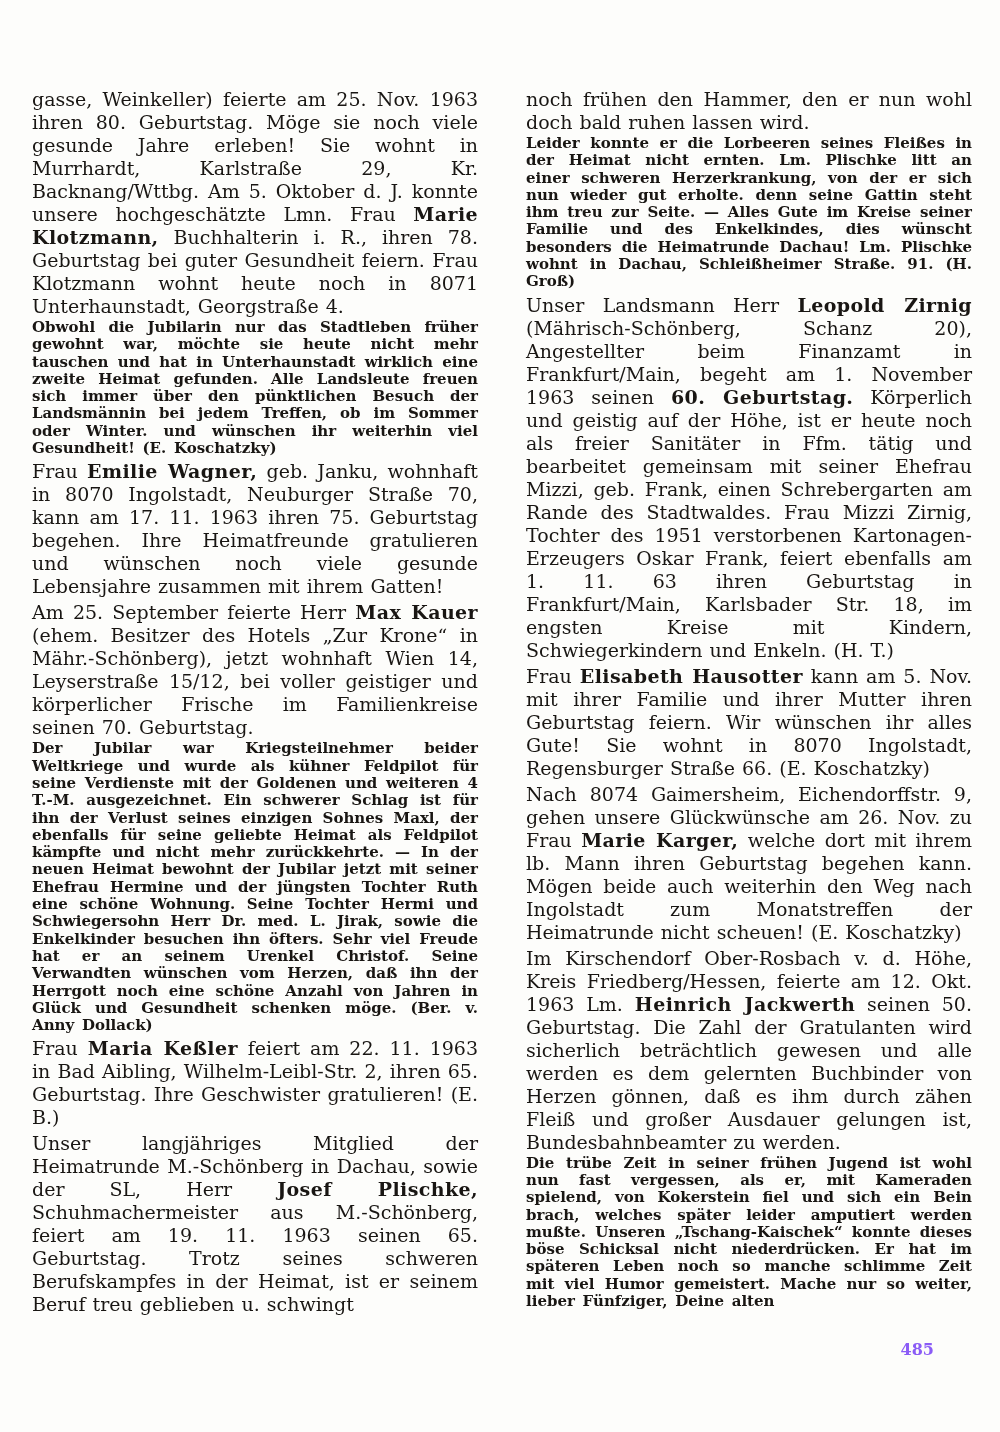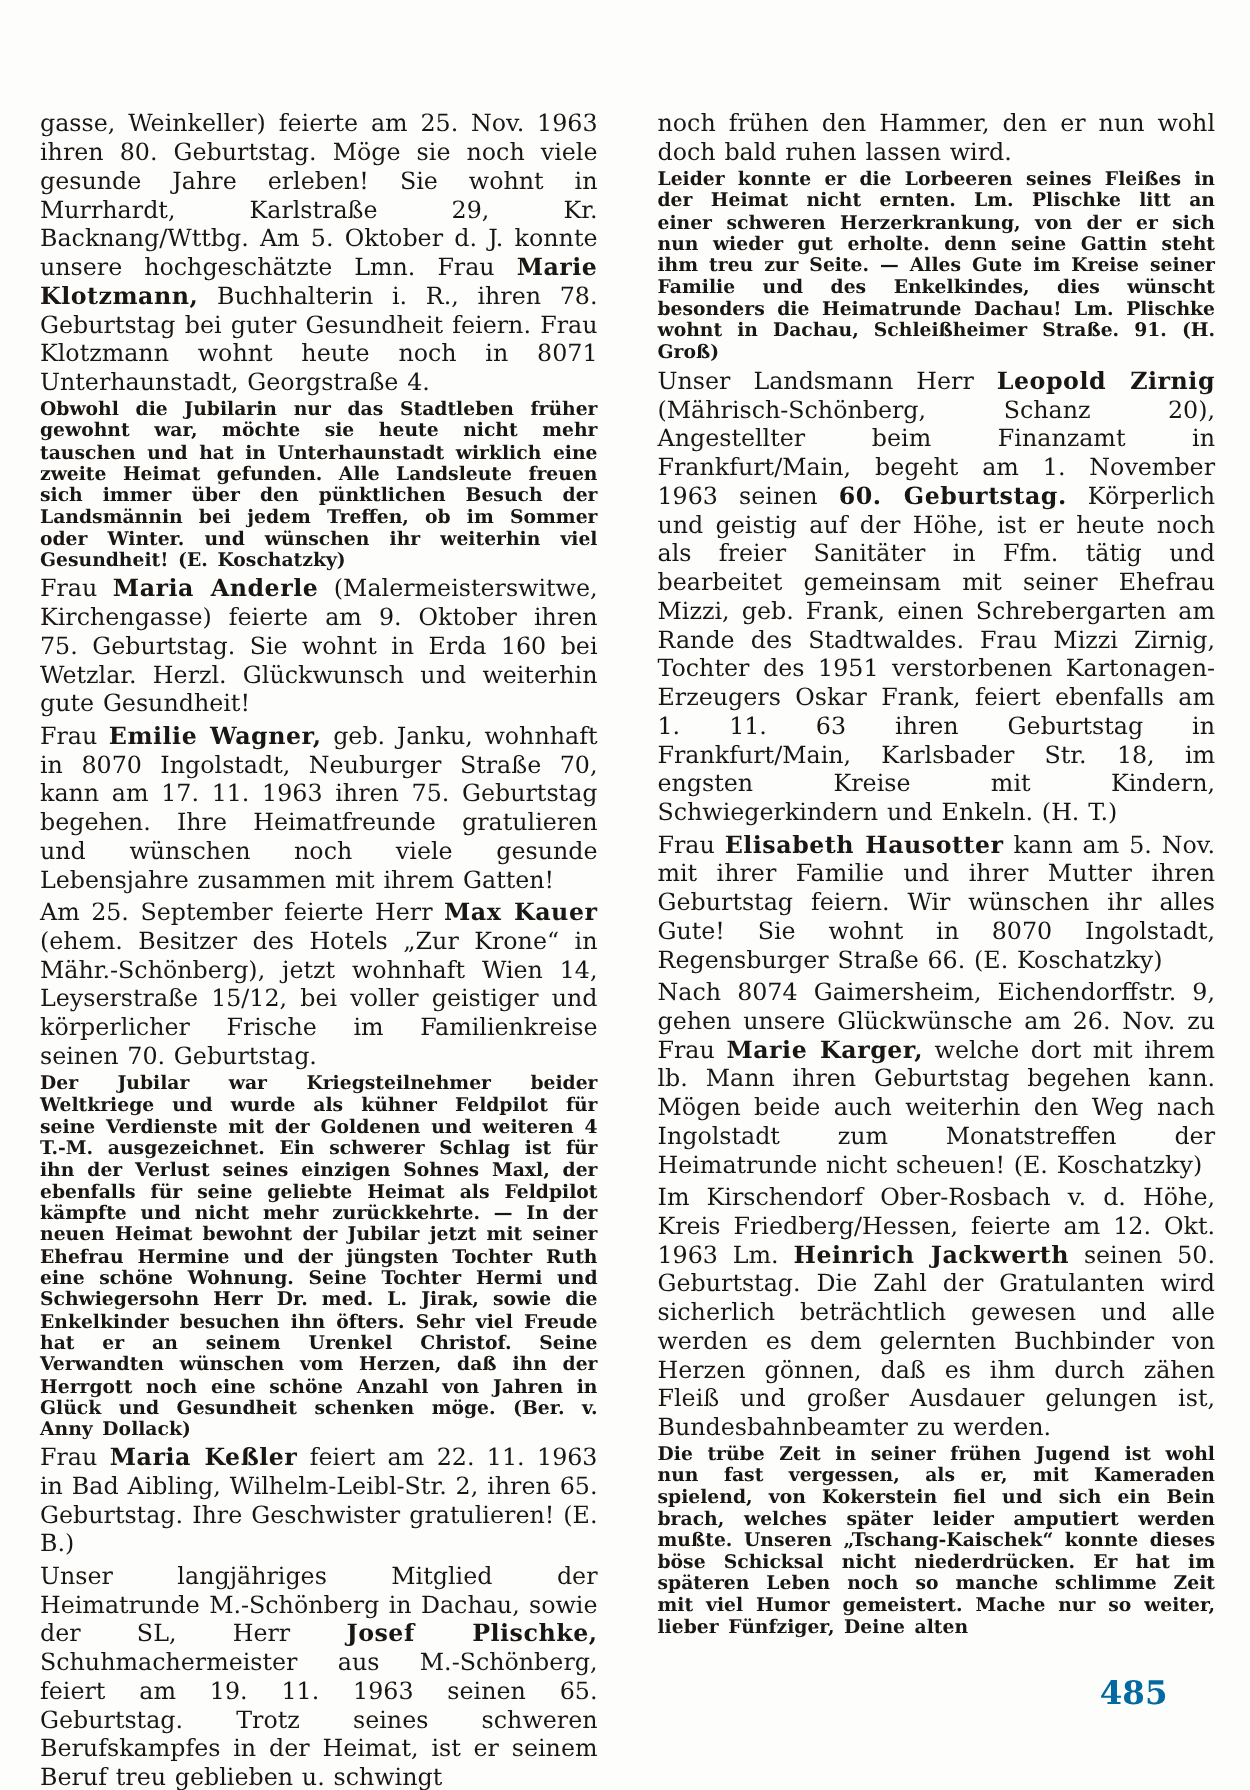--- a/index.html
+++ b/index.html
@@ -47,35 +47,34 @@
   }
   p:first-child { margin-top: 0; }
   span.b {
     font-weight: 700;
     letter-spacing: 0.4px;
   }
   .page-number {
     position: absolute;
     right: 66px;
     top: 1340px;
-    font-size: 26px;
+    font-size: 16px;
     font-weight: 700;
     font-family: "DejaVu Serif", serif;
-    color: #0369a1;
+    color: #8b5cf6;
   }
 </style>
 </head>
 <body>
 
 <div class="page">
   <div class="columns">
     <div class="col">
         <p class="body"><span>gasse, Weinkeller) feierte am 25. Nov. 1963 ihren 80. Geburtstag. Möge sie noch viele gesunde Jahre erleben! Sie wohnt in Murrhardt, Karlstraße 29, Kr. Backnang/Wttbg. Am 5. Oktober d. J. konnte unsere hochgeschätzte Lmn. Frau </span><span class="b">Marie Klotzmann,</span><span> Buchhalterin i. R., ihren 78. Geburtstag bei guter Gesundheit feiern. Frau Klotzmann wohnt heute noch in 8071 Unterhaunstadt, Georgstraße 4.</span></p>
         <p class="petit"><span>Obwohl die Jubilarin nur das Stadtleben früher gewohnt war, möchte sie heute nicht mehr tauschen und hat in Unterhaunstadt wirklich eine zweite Heimat gefunden. Alle Landsleute freuen sich immer über den pünktlichen Besuch der Landsmännin bei jedem Treffen, ob im Sommer oder Winter. und wünschen ihr weiterhin viel Gesundheit! (E. Koschatzky)</span></p>
-        <p class="body"><span>Frau </span><span class="b">Maria Anderle</span><span> (Malermeisterswitwe, Kirchengasse) feierte am 9. Oktober ihren 75. Geburtstag. Sie wohnt in Erda 160 bei Wetzlar. Herzl. Glückwunsch und weiterhin gute Gesundheit!</span></p>
         <p class="body"><span>Frau </span><span class="b">Emilie Wagner,</span><span> geb. Janku, wohnhaft in 8070 Ingolstadt, Neuburger Straße 70, kann am 17. 11. 1963 ihren 75. Geburtstag begehen. Ihre Heimatfreunde gratulieren und wünschen noch viele gesunde Lebensjahre zusammen mit ihrem Gatten!</span></p>
         <p class="body"><span>Am 25. September feierte Herr </span><span class="b">Max Kauer</span><span> (ehem. Besitzer des Hotels „Zur Krone“ in Mähr.-Schönberg), jetzt wohnhaft Wien 14, Leyserstraße 15/12, bei voller geistiger und körperlicher Frische im Familienkreise seinen 70. Geburtstag.</span></p>
         <p class="petit"><span>Der Jubilar war Kriegsteilnehmer beider Weltkriege und wurde als kühner Feldpilot für seine Verdienste mit der Goldenen und weiteren 4 T.-M. ausgezeichnet. Ein schwerer Schlag ist für ihn der Verlust seines einzigen Sohnes Maxl, der ebenfalls für seine geliebte Heimat als Feldpilot kämpfte und nicht mehr zurückkehrte. — In der neuen Heimat bewohnt der Jubilar jetzt mit seiner Ehefrau Hermine und der jüngsten Tochter Ruth eine schöne Wohnung. Seine Tochter Hermi und Schwiegersohn Herr Dr. med. L. Jirak, sowie die Enkelkinder besuchen ihn öfters. Sehr viel Freude hat er an seinem Urenkel Christof. Seine Verwandten wünschen vom Herzen, daß ihn der Herrgott noch eine schöne Anzahl von Jahren in Glück und Gesundheit schenken möge. (Ber. v. Anny Dollack)</span></p>
         <p class="body"><span>Frau </span><span class="b">Maria Keßler</span><span> feiert am 22. 11. 1963 in Bad Aibling, Wilhelm-Leibl-Str. 2, ihren 65. Geburtstag. Ihre Geschwister gratulieren! (E. B.)</span></p>
         <p class="body"><span>Unser langjähriges Mitglied der Heimatrunde M.-Schönberg in Dachau, sowie der SL, Herr </span><span class="b">Josef Plischke,</span><span> Schuhmachermeister aus M.-Schönberg, feiert am 19. 11. 1963 seinen 65. Geburtstag. Trotz seines schweren Berufskampfes in der Heimat, ist er seinem Beruf treu geblieben u. schwingt</span></p>
       </div>
     <div class="col">
         <p class="body"><span>noch frühen den Hammer, den er nun wohl doch bald ruhen lassen wird.</span></p>
         <p class="petit"><span>Leider konnte er die Lorbeeren seines Fleißes in der Heimat nicht ernten. Lm. Plischke litt an einer schweren Herzerkrankung, von der er sich nun wieder gut erholte. denn seine Gattin steht ihm treu zur Seite. — Alles Gute im Kreise seiner Familie und des Enkelkindes, dies wünscht besonders die Heimatrunde Dachau! Lm. Plischke wohnt in Dachau, Schleißheimer Straße. 91. (H. Groß)</span></p>
         <p class="body"><span>Unser Landsmann Herr </span><span class="b">Leopold Zirnig</span><span> (Mährisch-Schönberg, Schanz 20), Angestellter beim Finanzamt in Frankfurt/Main, begeht am 1. November 1963 seinen </span><span class="b">60. Geburtstag.</span><span> Körperlich und geistig auf der Höhe, ist er heute noch als freier Sanitäter in Ffm. tätig und bearbeitet gemeinsam mit seiner Ehefrau Mizzi, geb. Frank, einen Schrebergarten am Rande des Stadtwaldes. Frau Mizzi Zirnig, Tochter des 1951 verstorbenen Kartonagen-Erzeugers Oskar Frank, feiert ebenfalls am 1. 11. 63 ihren Geburtstag in Frankfurt/Main, Karlsbader Str. 18, im engsten Kreise mit Kindern, Schwiegerkindern und Enkeln. (H. T.)</span></p>

